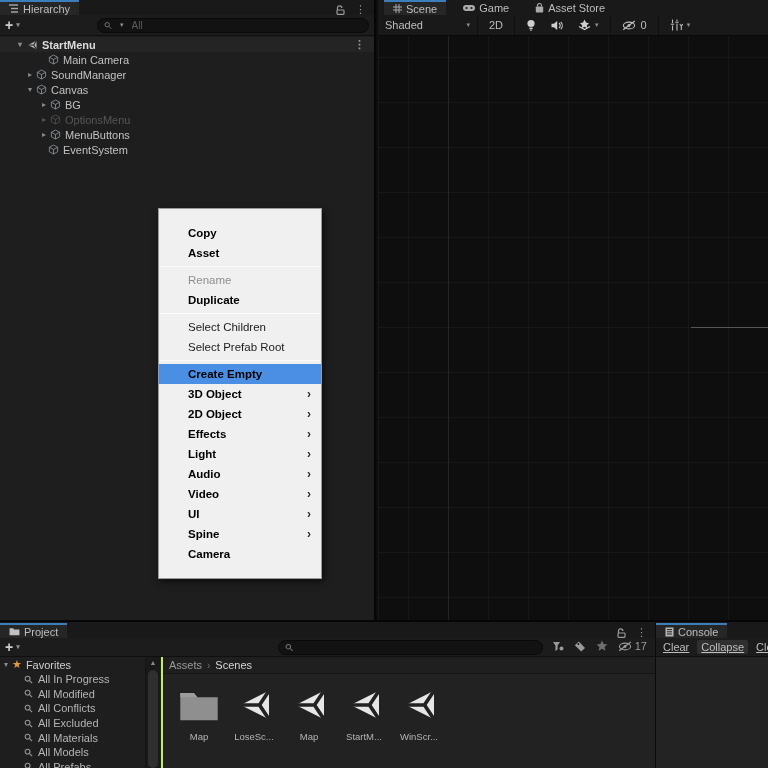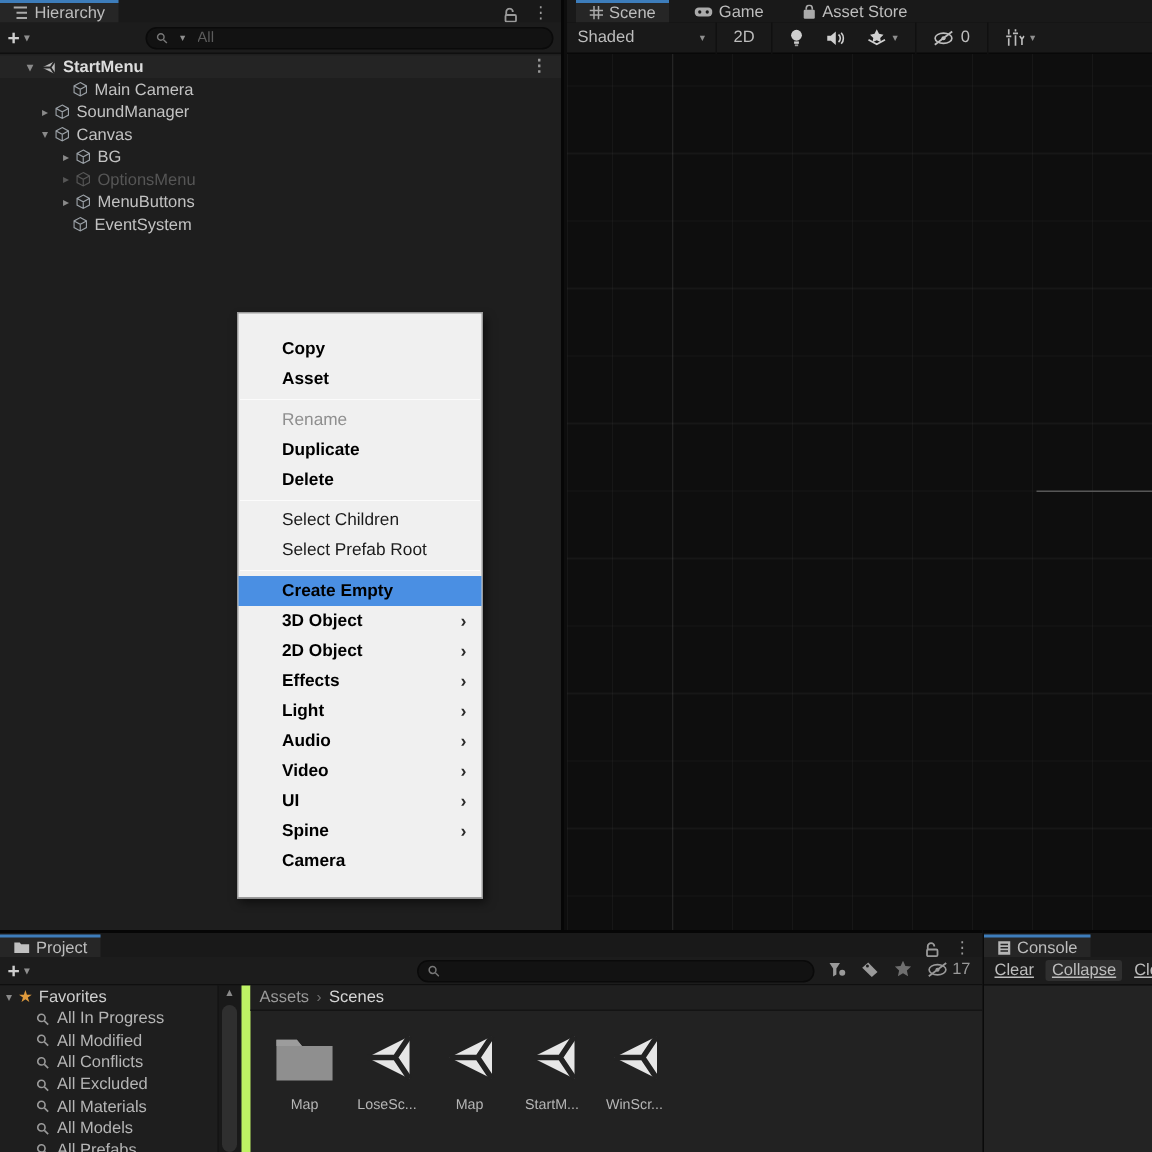--- a/index.html
+++ b/index.html
@@ -62,21 +62,21 @@
   #project-search { position:absolute; left:278px; width:265px; top:2px; }
   .proj-icons { position:absolute; right:8px; top:2px; display:flex; align-items:center; gap:10px; color:#9a9a9a; font-size:10px; }
   #project-left { position:absolute; top:35px; left:0; width:145px; bottom:0; background:#1e1e1e; font-size:11px; }
   .fav-header { height:15px; display:flex; align-items:center; color:#cfcfcf; }
   .fav-header .fold { width:12px; text-align:center; color:#8a8a8a; font-size:8px; }
   .star { color:#e09b3d; font-size:11px; margin-right:4px; }
   .fav-item { height:14.6px; display:flex; align-items:center; padding-left:24px; color:#b5b5b5; gap:5px; }
   #project-scroll { position:absolute; top:35px; left:145px; width:15px; bottom:0; background:#191919; border-left:1px solid #141414; }
   #project-scroll .up { text-align:center; font-size:7px; color:#8a8a8a; height:12px; line-height:12px; }
   #project-scroll .thumb { position:absolute; top:13px; left:2px; right:2px; bottom:0; background:#2f2f2f; border-radius:5px; }
-  #project-right { position:absolute; top:35px; left:161px; right:0; bottom:0; background:#222222; border-left:6px solid #bef264; }
+  #project-right { position:absolute; top:35px; left:161px; right:0; bottom:0; background:#222222; border-left:2px solid #bef264; }
   #breadcrumb { height:17px; background:#1f1f1f; border-bottom:1px solid #141414; display:flex; align-items:center; padding:0 6px; font-size:11px; gap:5px; }
   #breadcrumb .root { color:#9a9a9a; }
   #breadcrumb .sep { color:#707070; font-size:10px; }
   #breadcrumb .current { color:#d6d6d6; }
   #file-grid { display:flex; gap:7px; padding:9px 0 0 12px; }
   .file-tile { width:48px; display:flex; flex-direction:column; align-items:center; }
   .file-tile .thumb-area { height:44px; display:flex; align-items:center; justify-content:center; }
   .file-tile .fname { font-size:9.5px; color:#b5b5b5; margin-top:4px; max-width:48px; overflow:hidden; white-space:nowrap; }
 
   
@@ -300,21 +300,20 @@
       <div class="axis-h"></div>
     </div>
   </section>
 
   <div id="context-menu">
     <div class="mi">Copy</div>
     <div class="mi">Asset</div>
     <div class="menu-sep"></div>
     <div class="mi disabled">Rename</div>
     <div class="mi">Duplicate</div>
-    <div class="mi">Delete</div>
     <div class="menu-sep"></div>
     <div class="mi plain">Select Children</div>
     <div class="mi plain">Select Prefab Root</div>
     <div class="menu-sep"></div>
     <div class="mi highlight">Create Empty</div>
     <div class="mi"><span>3D Object</span><span class="sub-arrow">›</span></div>
     <div class="mi"><span>2D Object</span><span class="sub-arrow">›</span></div>
     <div class="mi"><span>Effects</span><span class="sub-arrow">›</span></div>
     <div class="mi"><span>Light</span><span class="sub-arrow">›</span></div>
     <div class="mi"><span>Audio</span><span class="sub-arrow">›</span></div>

